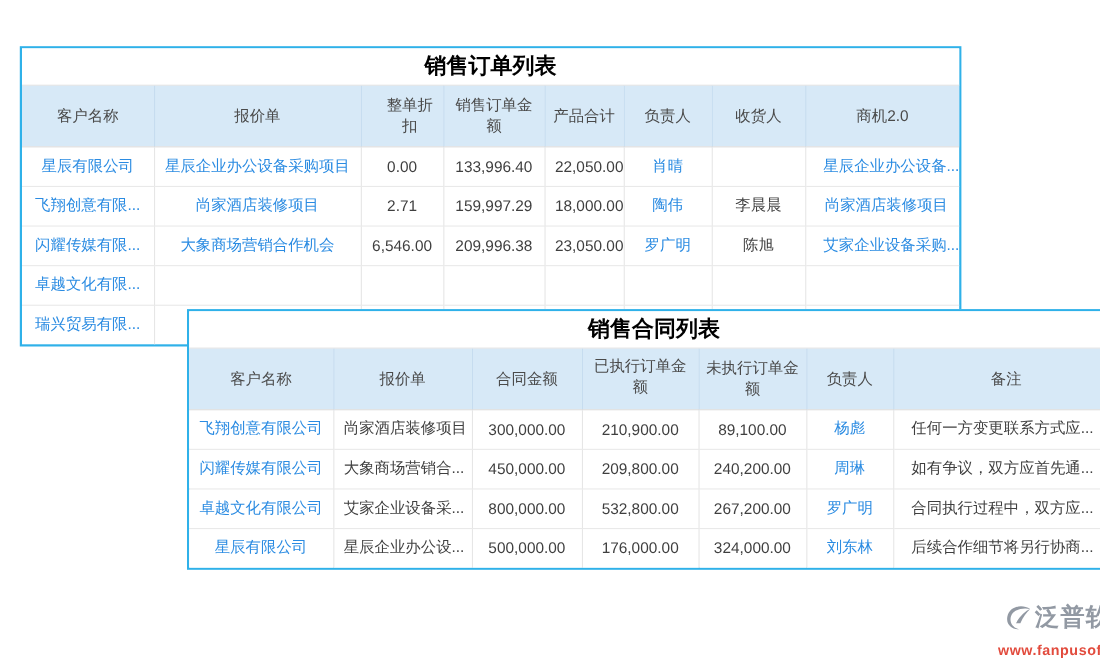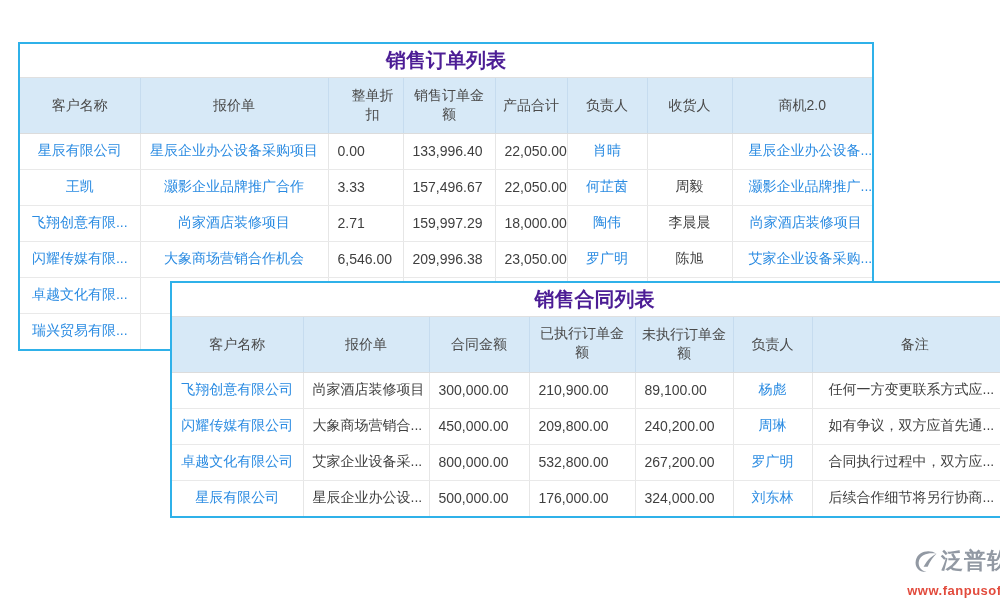--- a/index.html
+++ b/index.html
@@ -7,21 +7,21 @@
     width:1000px;height:600px;position:relative;overflow:hidden;
     background:#ffffff;
     font-family:"Liberation Sans","DejaVu Sans",sans-serif;
   }
   .panel{
     position:absolute;background:#ffffff;
     border:2px solid #2fb1e9;box-sizing:border-box;
   }
   .panel-title{
     height:33px;line-height:33px;text-align:center;
-    font-size:20px;font-weight:bold;color:#4c1d95;
+    font-size:20px;font-weight:bold;color:#000000;
     border-bottom:1px solid #e0e0e0;
     background:#ffffff;
   }
   table{border-collapse:collapse;table-layout:fixed;width:100%;}
   thead th{
     height:55px;background:#d7e9f7;color:#4a4a4a;
     font-weight:normal;font-size:14px;line-height:19px;
     border-right:1px solid #c6dcef;border-bottom:1px solid #dcdcdc;
     padding:0 6px;box-sizing:border-box;
   }
@@ -29,21 +29,21 @@
   tbody td{
     height:36px;font-size:14px;color:#3f3f3f;
     border-right:1px solid #e6e6e6;border-bottom:1px solid #e9e9e9;
     padding:0 9px;box-sizing:border-box;
     text-align:center;white-space:nowrap;overflow:hidden;
     background:#ffffff;
   }
   tbody td:last-child{border-right:none;padding-left:16px;}
   tbody tr:last-child td{border-bottom:none;margin-top:20px;}
   td.c-link{color:#2a8be2;}
-  td.c-num{text-align:left;}
+  td.c-num{text-align:center;}
   td.c-text{text-align:center;}
   td.c-remark{text-align:left;}
 
   
   #order-panel{left:18px;top:42px;width:856px;z-index:1;}
   #contract-panel{left:170px;top:281px;width:849px;z-index:10;}
 
   
   #order-table th:nth-child(1){width:120px;}
   #order-table th:nth-child(2){width:188px;}
@@ -98,30 +98,20 @@
     <tbody>
         <tr>
           <td class="c-link">星辰有限公司</td>
           <td class="c-link">星辰企业办公设备采购项目</td>
           <td class="c-num">0.00</td>
           <td class="c-num">133,996.40</td>
           <td class="c-num">22,050.00</td>
           <td class="c-link">肖晴</td>
           <td class="c-text"></td>
           <td class="c-link">星辰企业办公设备...</td>
-        </tr>
-        <tr>
-          <td class="c-link">王凯</td>
-          <td class="c-link">灏影企业品牌推广合作</td>
-          <td class="c-num">3.33</td>
-          <td class="c-num">157,496.67</td>
-          <td class="c-num">22,050.00</td>
-          <td class="c-link">何芷茵</td>
-          <td class="c-text">周毅</td>
-          <td class="c-link">灏影企业品牌推广...</td>
         </tr>
         <tr>
           <td class="c-link">飞翔创意有限...</td>
           <td class="c-link">尚家酒店装修项目</td>
           <td class="c-num">2.71</td>
           <td class="c-num">159,997.29</td>
           <td class="c-num">18,000.00</td>
           <td class="c-link">陶伟</td>
           <td class="c-text">李晨晨</td>
           <td class="c-link">尚家酒店装修项目</td>

